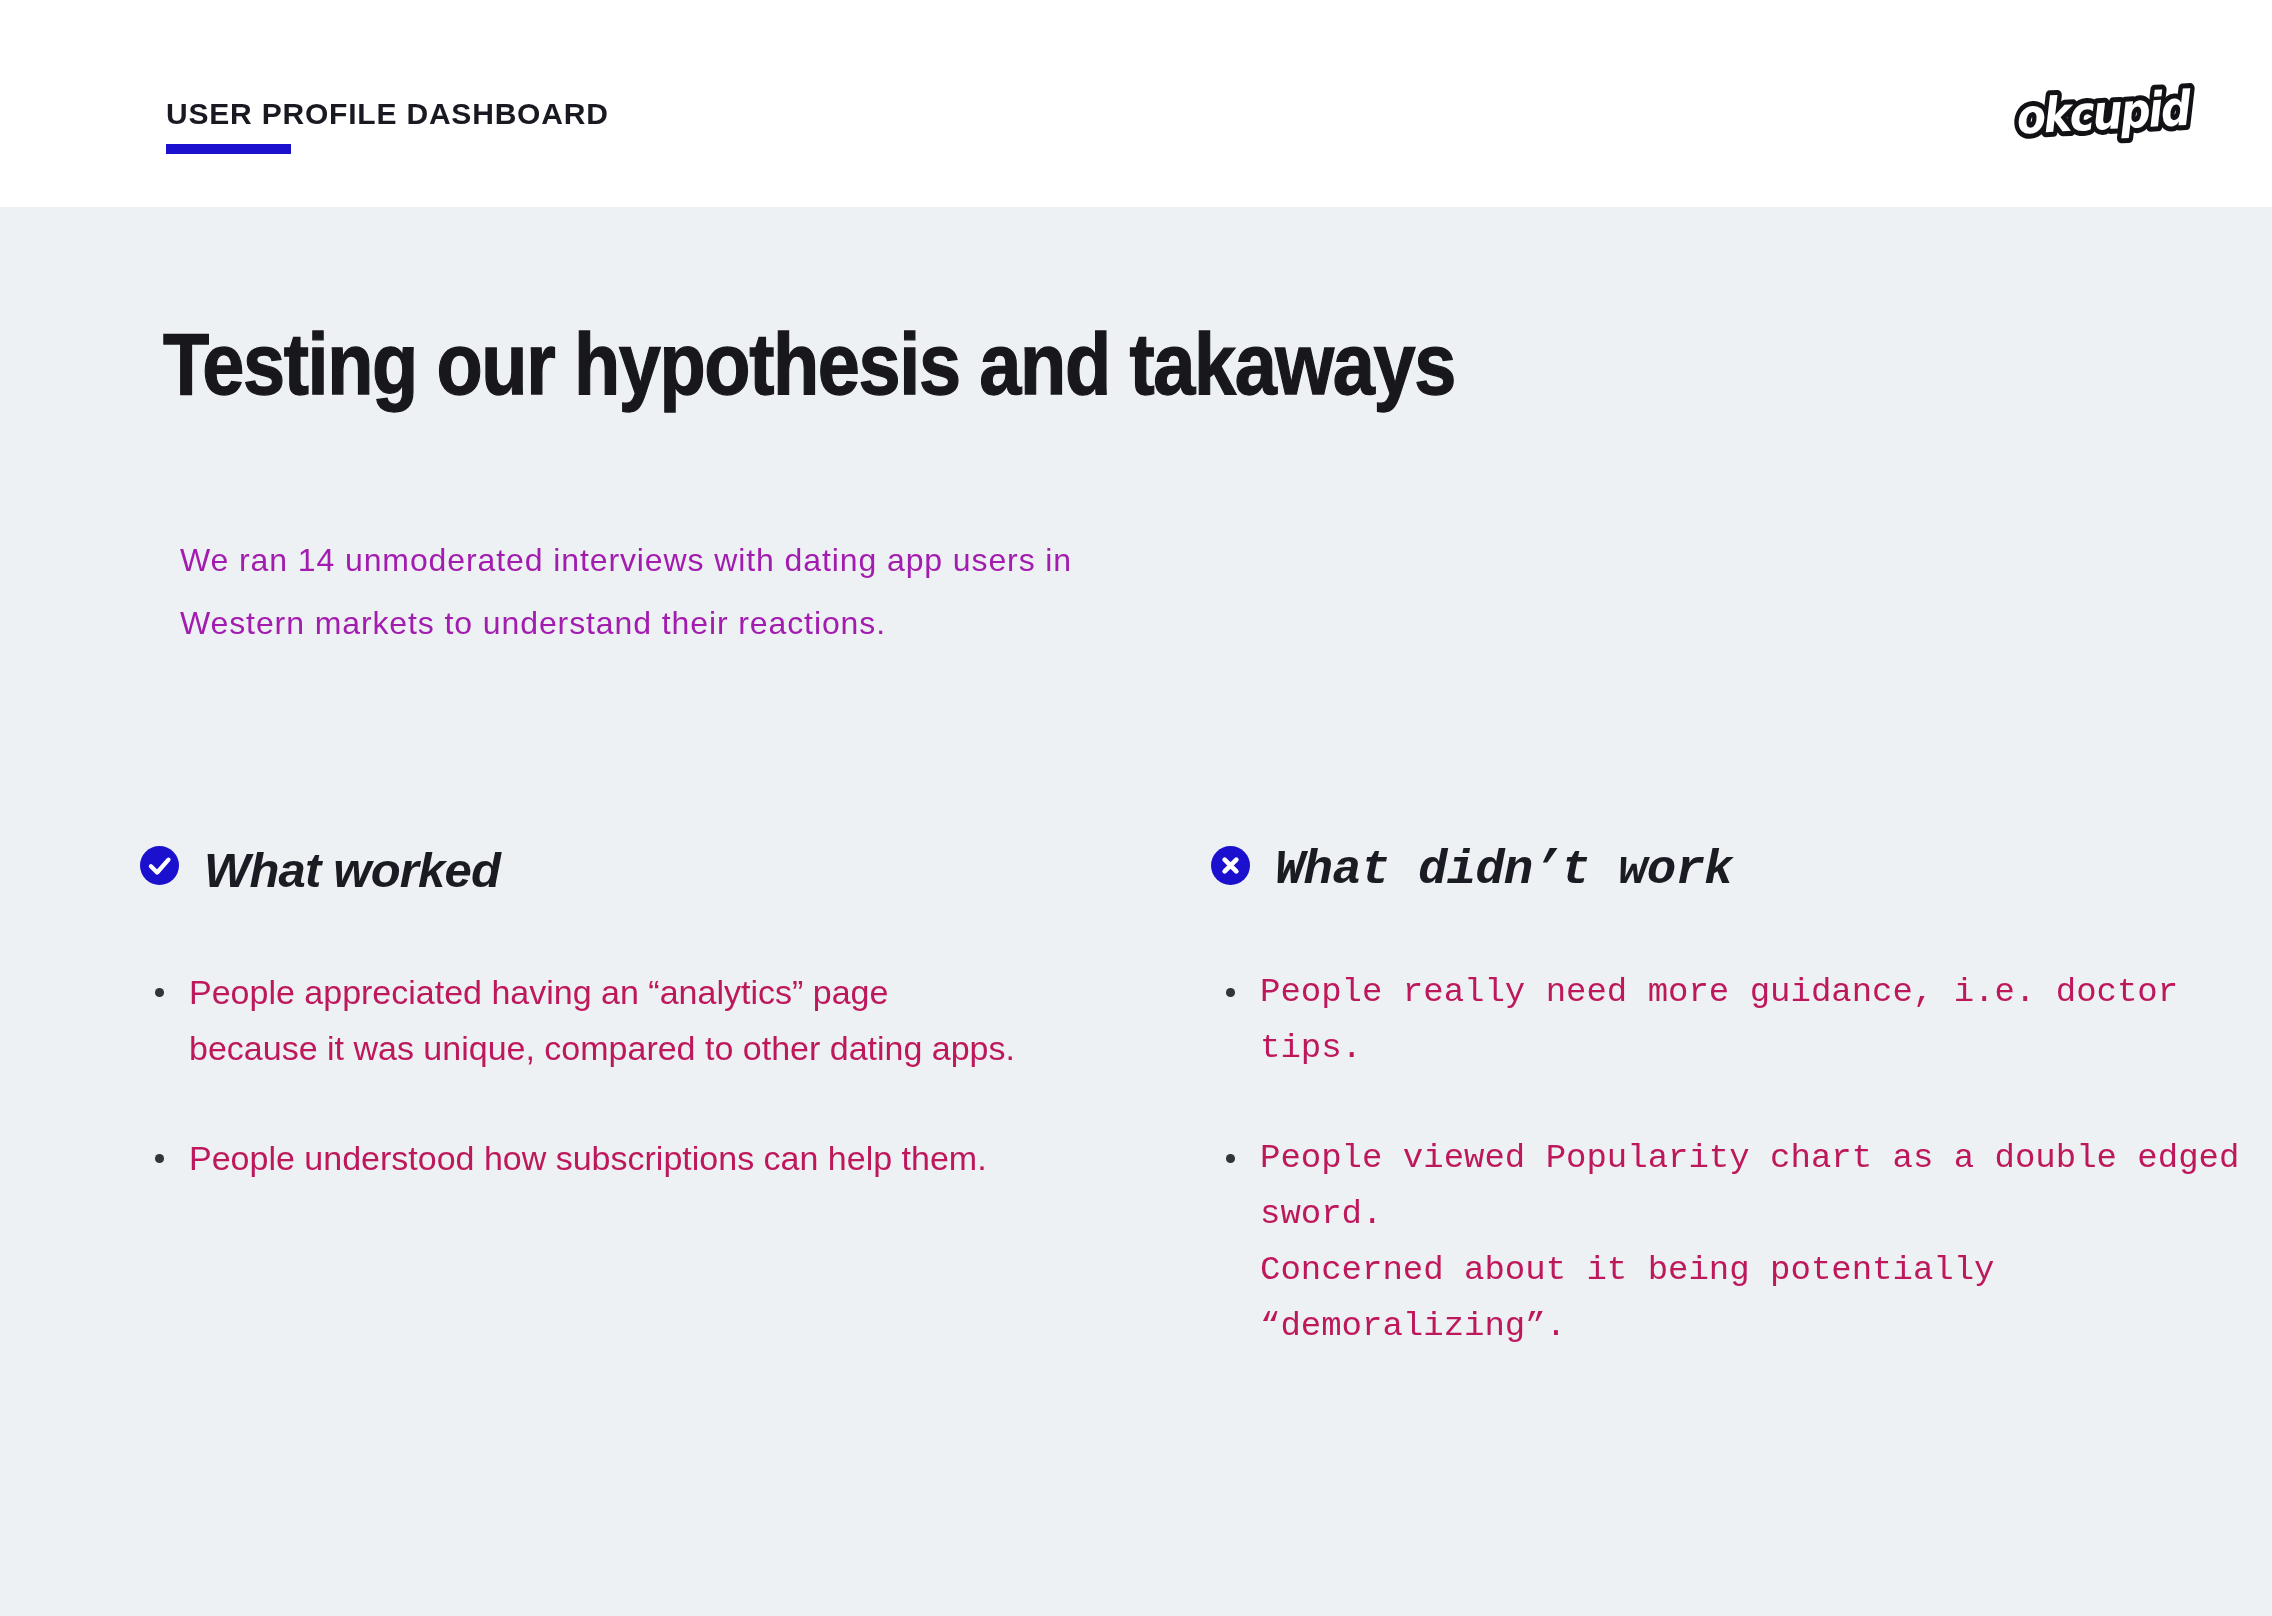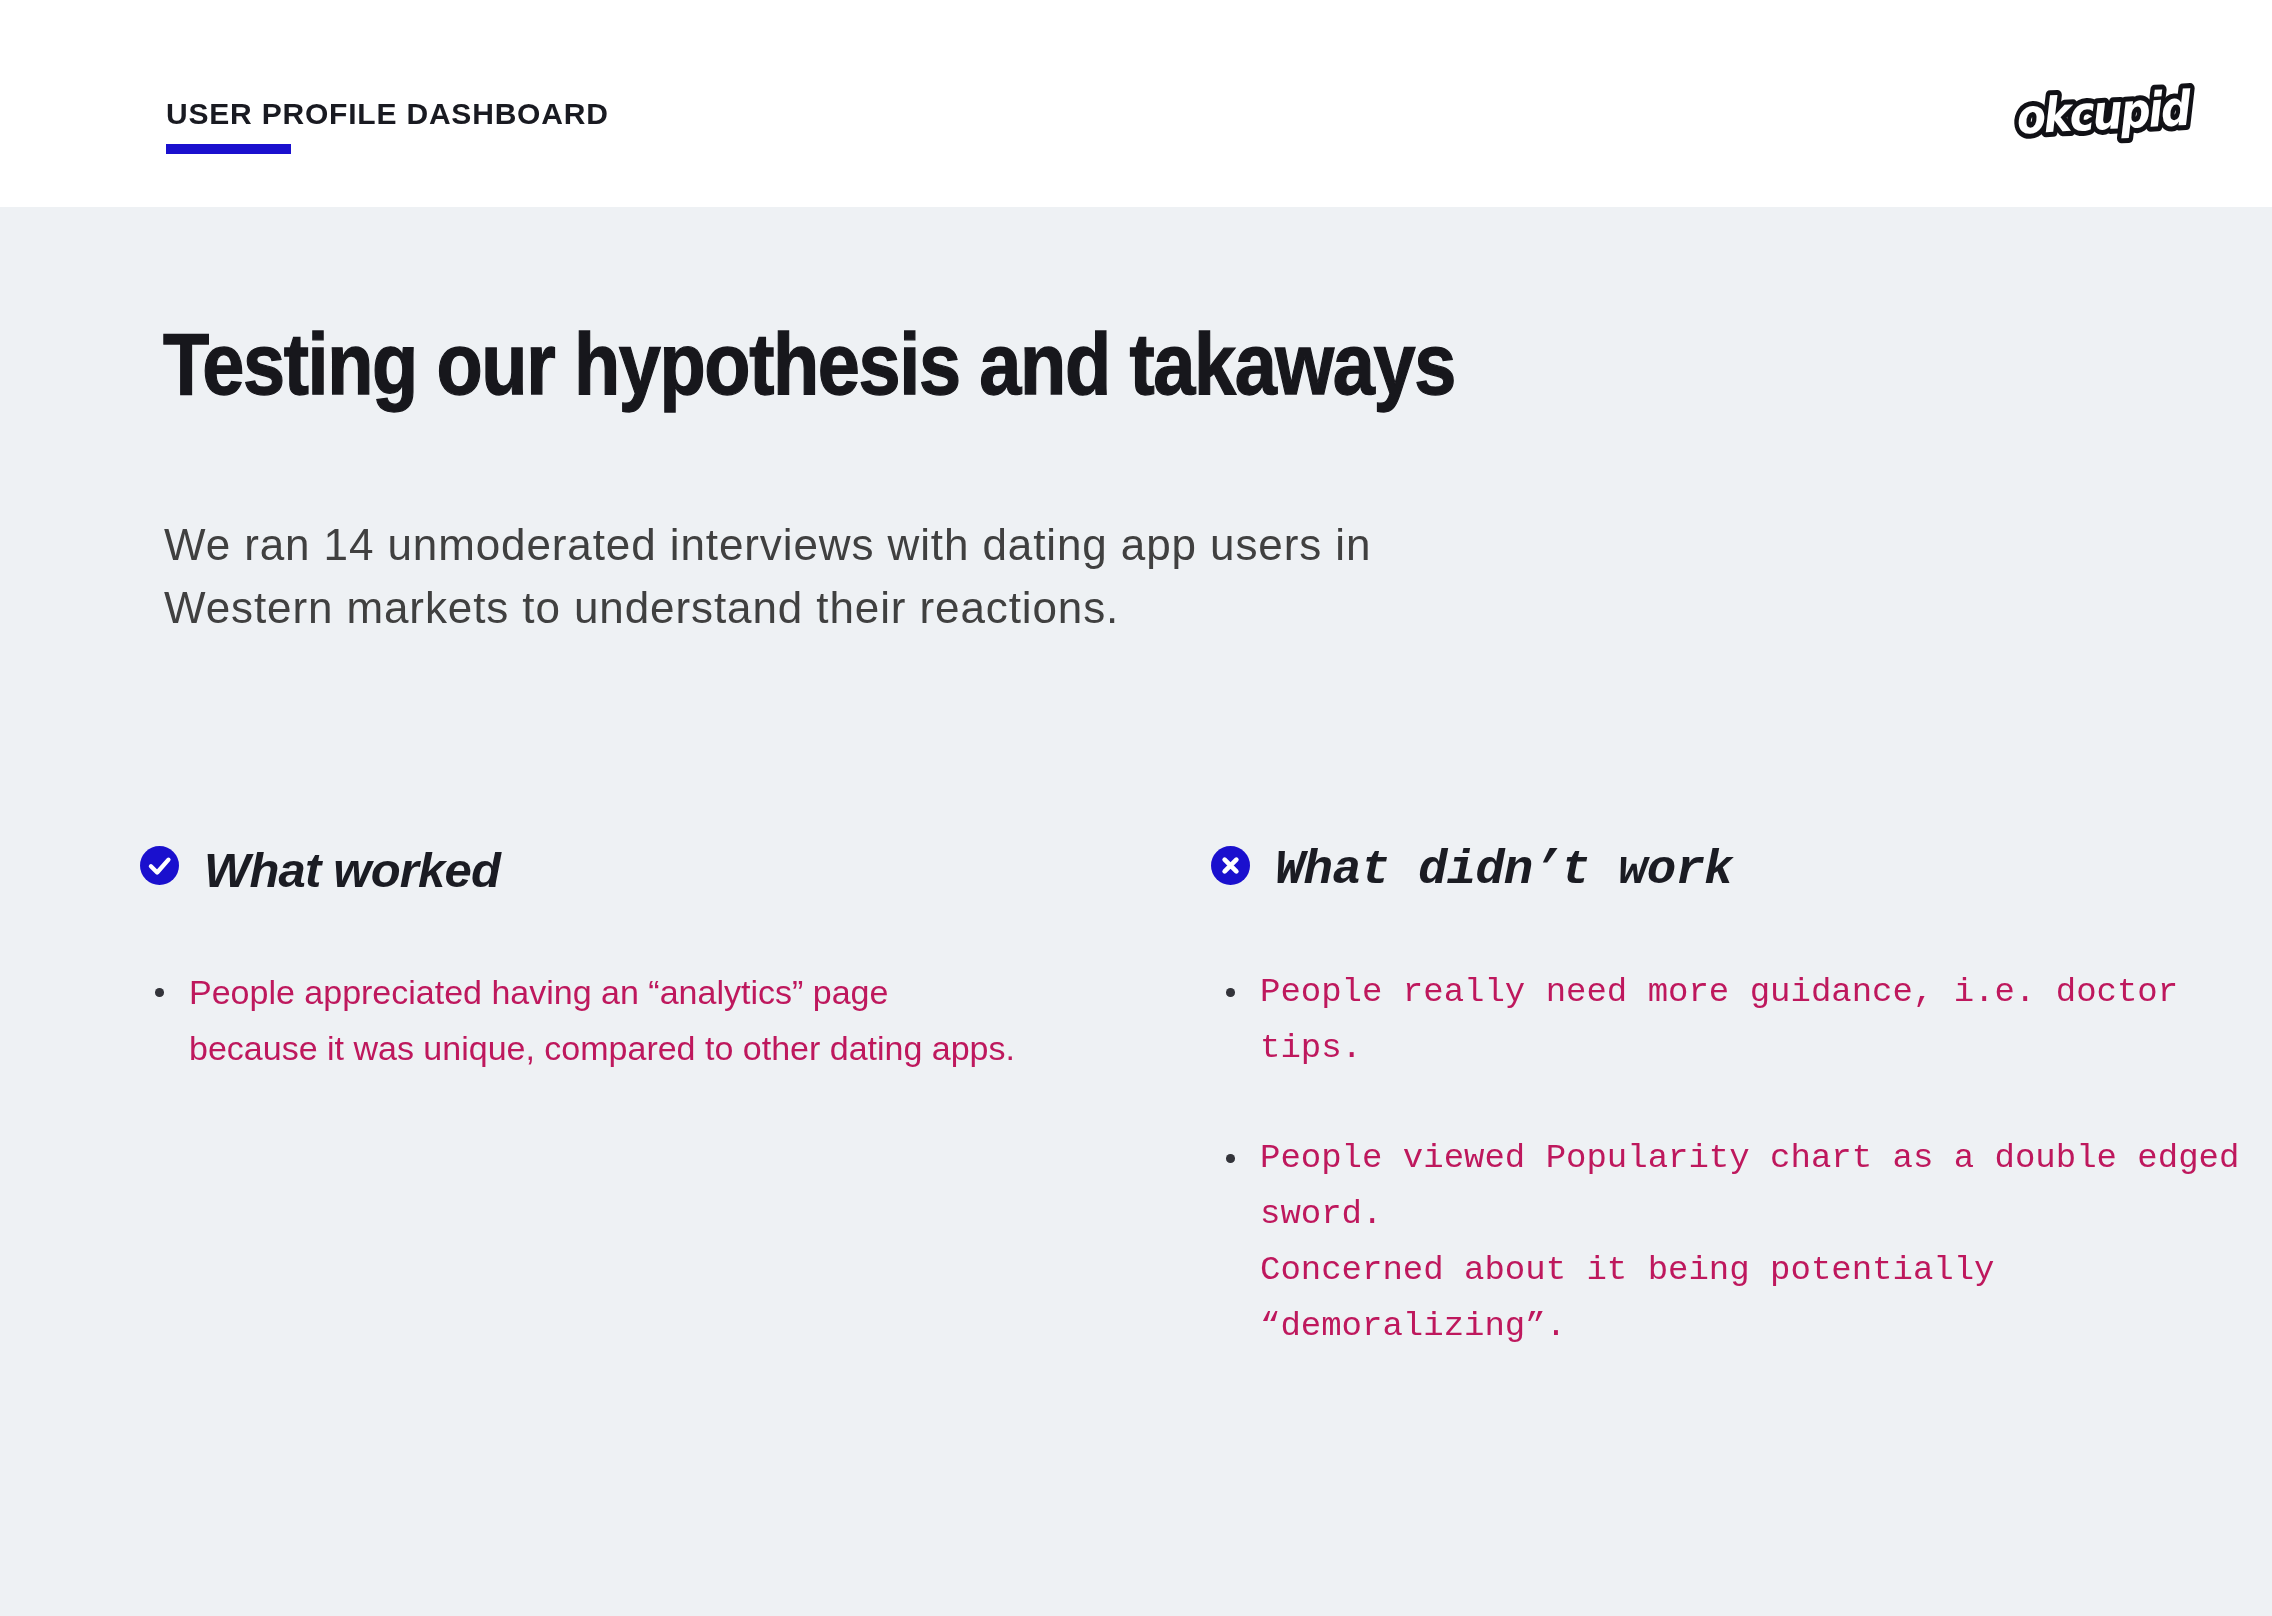--- a/index.html
+++ b/index.html
@@ -20,22 +20,22 @@
   }
   .logo{position:absolute;right:73px;top:79px;width:194px;height:71px;}
   
   .title{
     position:absolute;left:163px;top:320px;margin:0;
     font-size:88px;line-height:88px;font-weight:700;letter-spacing:-1.6px;
     color:#17171c;-webkit-text-stroke:1.3px #17171c;
     transform:scaleX(0.86);transform-origin:left top;white-space:nowrap;
   }
   .intro{
-    position:absolute;left:164px;top:513px;margin:0;
-    font-size:44px;line-height:63px;letter-spacing:0.9px;color:#404040;
+    position:absolute;left:164px;top:513px;margin:16px;
+    font-size:32px;line-height:63px;letter-spacing:0.9px;color:#a21caf;
     white-space:pre-line;width:1341px;
   }
   
   .col{position:absolute;top:846px;}
   .col-left{left:140px;width:978px;}
   .col-right{left:1211px;width:1057px;font-family:Liberation Mono, monospace;}
   .col-head{display:flex;gap:25px;height:49px;}
   .col-icon{width:39px;height:39px;flex:none;}
   .col-heading{
     margin:0;font-size:49px;line-height:49px;font-weight:700;font-style:italic;
@@ -77,20 +77,21 @@
     <div class="col-head">
       <svg class="col-icon" viewBox="0 0 50 50" aria-hidden="true">
         <circle cx="25" cy="25" r="25" fill="#1A10CE"></circle>
         <path d="M14 26 L22 34 L36.5 17.5" fill="none" stroke="#ffffff" stroke-width="5.5" stroke-linecap="round" stroke-linejoin="round"></path>
       </svg>
       <h2 class="col-heading">What worked</h2>
     </div>
     <ul class="bullets">
       <li>People appreciated having an “analytics” page
 because it was unique, compared to other dating apps.</li>
+      <li>People understood how subscriptions can help them.</li>
     </ul>
   </section>
 
   <section class="col col-right">
     <div class="col-head">
       <svg class="col-icon" viewBox="0 0 50 50" aria-hidden="true">
         <circle cx="25" cy="25" r="25" fill="#1A10CE"></circle>
         <path d="M17.5 17.5 L32.5 32.5 M32.5 17.5 L17.5 32.5" fill="none" stroke="#ffffff" stroke-width="6" stroke-linecap="round"></path>
       </svg>
       <h2 class="col-heading">What didn’t work</h2>

